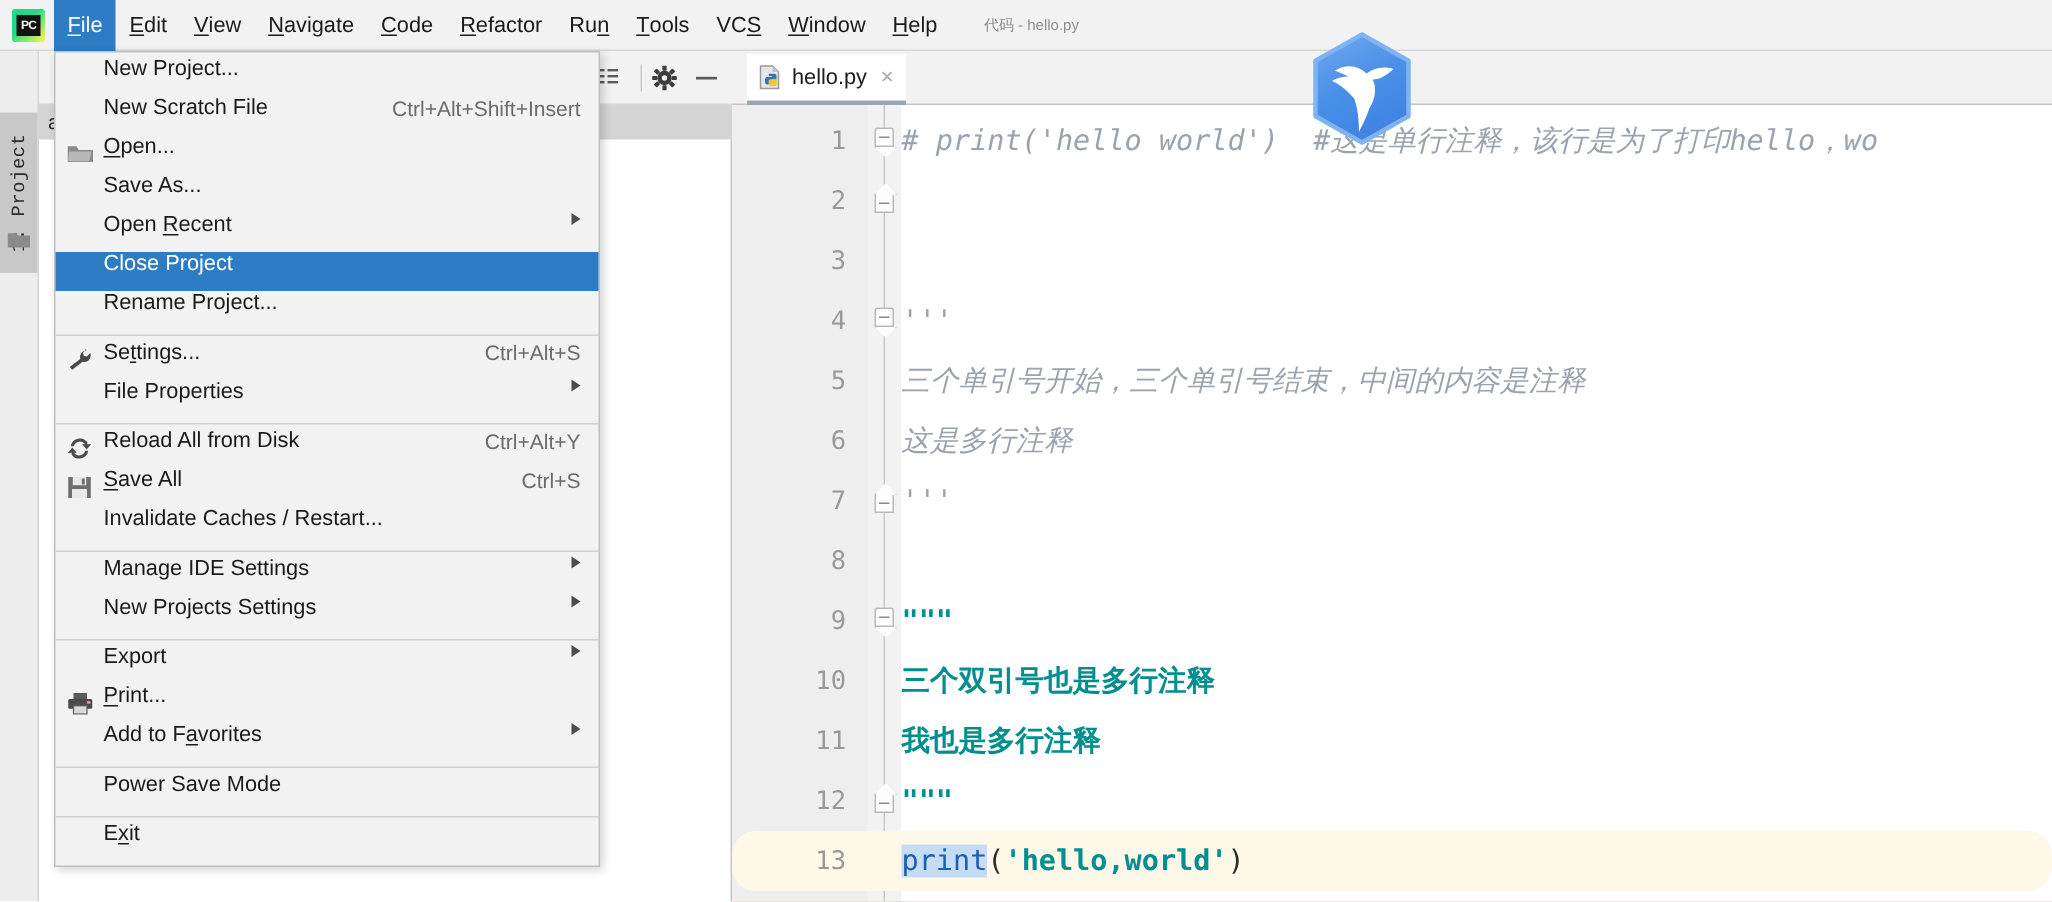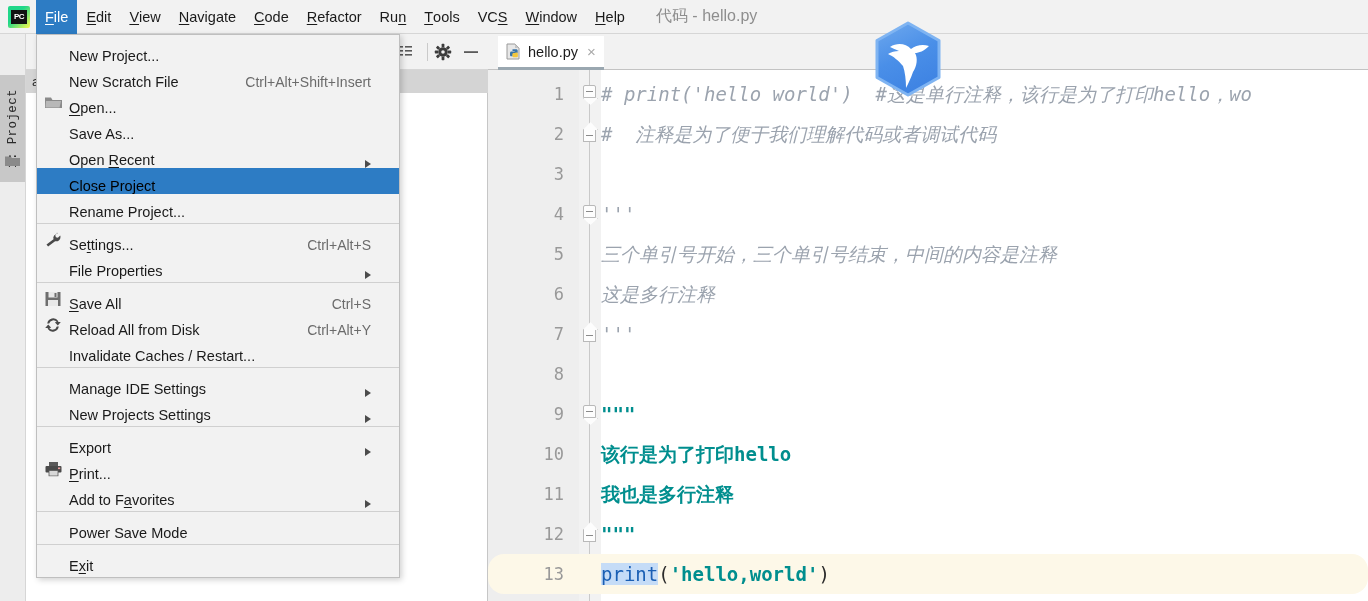--- a/index.html
+++ b/index.html
@@ -30,21 +30,21 @@
     font-size: 8px; font-weight: bold; line-height: 14px; text-align: center;
     letter-spacing: -0.5px;
   }
   .menu-item {
     height: 34px; padding: 0 9px; display: flex; align-items: center;
     font-size: 14.5px; color: #1a1a1a; white-space: nowrap; cursor: default;
   }
   .menu-item u { text-decoration: underline; text-underline-offset: 2px; }
   .menu-item.active { background: #2d7cc4; color: #ffffff; }
   .win-title {
-    margin-left: 22px; font-size: 16px; color: #8e8e8e; white-space: nowrap;
+    margin-left: 22px; font-size: 10px; color: #8e8e8e; white-space: nowrap;
   }
 
   
   .left-stripe {
     position: absolute; left: 0; top: 34px; width: 26px; height: 567px;
     background: #ededed; border-right: 1px solid #d6d6d6;
   }
   .stripe-tab {
     position: absolute; left: 0; top: 41px; width: 25px; height: 107px;
     background: #c8c8c8;
@@ -172,35 +172,35 @@
   }
 
   
   .dropdown {
     position: absolute; left: 36px; top: 34px; width: 364px;
     background: #f2f2f2; border: 1px solid #bfbfbf;
     box-shadow: 2px 2px 6px rgba(0,0,0,0.18);
     padding: 3px 0 3px 0;
   }
   .mrow {
-    position: relative; height: 26px; display: flex; align-items: flex-end;
-    padding-left: 32px; padding-right: 28px; cursor: default;
+    position: relative; height: 26px; display: flex; align-items: flex-start;
+    padding-left: 32px; padding-right: 12px; cursor: default;
   }
   .mrow .mlabel { font-size: 14.5px; color: #1a1a1a; white-space: nowrap; }
   .mrow .mlabel u { text-decoration: underline; text-underline-offset: 2px; }
   .mrow .mshort {
     margin-left: auto; font-size: 14px; color: #6b6b6b; white-space: nowrap;
   }
   .mrow .marrow {
     margin-left: auto; width: 0; height: 0;
     border-left: 6px solid #4c4c4c;
     border-top: 4px solid transparent; border-bottom: 4px solid transparent;
   }
   .mrow.sel { background: #2d7cc4; }
-  .mrow.sel .mlabel { color: #000000; }
+  .mrow.sel .mlabel { color: #ffffff; }
   .msep { height: 1px; background: #d0d0d0; margin: 3px 0; }
   .micon {
     position: absolute; left: 8px; top: 50%; transform: translateY(-50%);
     width: 17px; height: 15px;
   }
 </style>
 </head>
 <body>
 
 <div id="app">
@@ -294,21 +294,20 @@
       </div>
       <div class="code-col"></div>
       <div id="code-rows">
           <div class="row" style="top: 4px;">
             <div class="lnum">1</div>
             <div class="codetext"><span class="cmt"># print('hello world')  #这是单行注释，该行是为了打印hello，wo</span></div>
           </div>
           <div class="foldmark top" style="top: 15px;"></div>
           <div class="row" style="top: 44px;">
             <div class="lnum">2</div>
-            <div class="codetext"><span class="cmt">#  注释是为了便于我们理解代码或者调试代码</span></div>
           </div>
           <div class="foldmark bot" style="top: 59px;"></div>
           <div class="row" style="top: 84px;">
             <div class="lnum">3</div>
           </div>
           <div class="row" style="top: 124px;">
             <div class="lnum">4</div>
             <div class="codetext"><span class="cmt">'''</span></div>
           </div>
           <div class="foldmark top" style="top: 135px;"></div>
@@ -328,21 +327,21 @@
           <div class="row" style="top: 284px;">
             <div class="lnum">8</div>
           </div>
           <div class="row" style="top: 324px;">
             <div class="lnum">9</div>
             <div class="codetext"><span class="docstr">"""</span></div>
           </div>
           <div class="foldmark top" style="top: 335px;"></div>
           <div class="row" style="top: 364px;">
             <div class="lnum">10</div>
-            <div class="codetext"><span class="docstr-cn">该行是为了打印hello</span></div>
+            <div class="codetext"><span class="docstr-cn">三个双引号也是多行注释</span></div>
           </div>
           <div class="row" style="top: 404px;">
             <div class="lnum">11</div>
             <div class="codetext"><span class="docstr-cn">我也是多行注释</span></div>
           </div>
           <div class="row" style="top: 444px;">
             <div class="lnum">12</div>
             <div class="codetext"><span class="docstr">"""</span></div>
           </div>
           <div class="foldmark bot" style="top: 459px;"></div>
@@ -408,37 +407,37 @@
         <span class="mlabel">Se<u>t</u>tings...</span>
         <span class="mshort">Ctrl+Alt+S</span>
       </div>
       <div class="mrow">
         <span class="mlabel">File Properties</span>
         <span class="marrow"></span>
       </div>
       <div class="msep"></div>
       <div class="mrow">
         <span class="micon"><svg width="16" height="15" viewBox="0 0 16 15">
+            <path d="M13.2 3.4A6.1 6.1 0 0 0 2.2 6h2A4.3 4.3 0 0 1 11.8 4.6l-2 .1 3 3.4 3-3.6-2.6.1z" fill="#4a4a4a"></path>
+            <path d="M2.8 11.6A6.1 6.1 0 0 0 13.8 9h-2a4.3 4.3 0 0 1-7.6 1.4l2-.1-3-3.4-3 3.6 2.6-.1z" fill="#4a4a4a"></path>
+          </svg></span>
+        <span class="mlabel">Reload All from Disk</span>
+        <span class="mshort">Ctrl+Alt+Y</span>
+      </div>
+      <div class="mrow">
+        <span class="micon"><svg width="16" height="15" viewBox="0 0 16 15">
             <rect x="0.5" y="0.5" width="15" height="14" fill="#6e6e6e"></rect>
             <rect x="3.5" y="0.5" width="9" height="5.5" fill="#e8e8e8"></rect>
             <rect x="9.5" y="1.5" width="2" height="4" fill="#6e6e6e"></rect>
             <rect x="3" y="8.5" width="10" height="6" fill="#e8e8e8"></rect>
           </svg></span>
         <span class="mlabel"><u>S</u>ave All</span>
         <span class="mshort">Ctrl+S</span>
       </div>
       <div class="mrow">
-        <span class="micon"><svg width="16" height="15" viewBox="0 0 16 15">
-            <path d="M13.2 3.4A6.1 6.1 0 0 0 2.2 6h2A4.3 4.3 0 0 1 11.8 4.6l-2 .1 3 3.4 3-3.6-2.6.1z" fill="#4a4a4a"></path>
-            <path d="M2.8 11.6A6.1 6.1 0 0 0 13.8 9h-2a4.3 4.3 0 0 1-7.6 1.4l2-.1-3-3.4-3 3.6 2.6-.1z" fill="#4a4a4a"></path>
-          </svg></span>
-        <span class="mlabel">Reload All from Disk</span>
-        <span class="mshort">Ctrl+Alt+Y</span>
-      </div>
-      <div class="mrow">
         <span class="mlabel">Invalidate Caches / Restart...</span>
       </div>
       <div class="msep"></div>
       <div class="mrow">
         <span class="mlabel">Manage IDE Settings</span>
         <span class="marrow"></span>
       </div>
       <div class="mrow">
         <span class="mlabel">New Projects Settings</span>
         <span class="marrow"></span>

